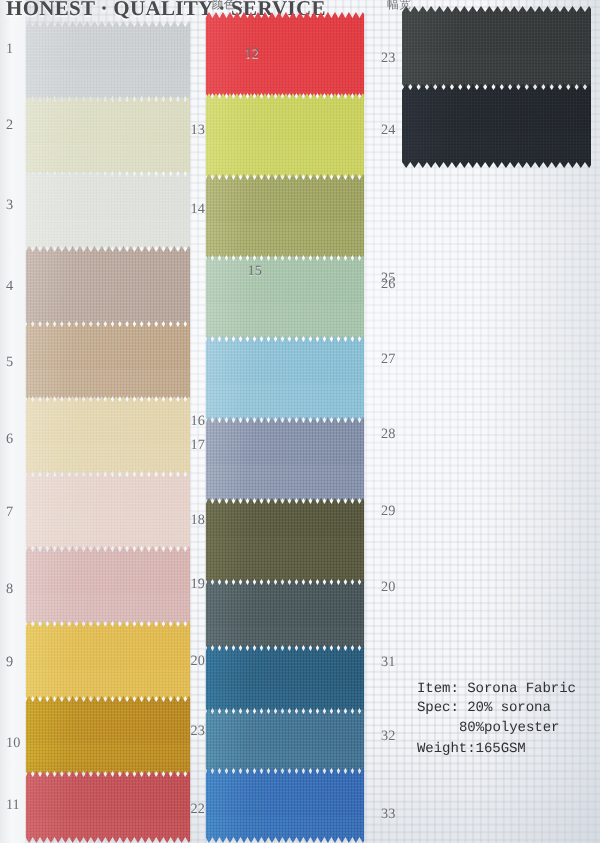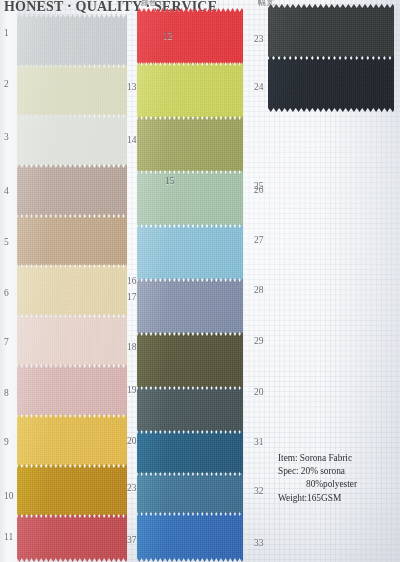--- a/index.html
+++ b/index.html
@@ -121,21 +121,21 @@
     text-shadow:0 1px 0 rgba(255,255,255,.55);
     pointer-events:none;white-space:nowrap;
   }
   .num.c1{left:4px;}
   .num.c2{left:127px;}
   .num.c3{left:254px;}
 
   
   #info{
     position:absolute;left:278px;top:452px;width:120px;
-    font-family:Liberation Serif, serif;
+    font-family:Liberation Mono, monospace;
     font-size:9.4px;line-height:13.2px;color:#2f3134;
     letter-spacing:-.05px;
   }
   #info .line{white-space:nowrap;}
   #info .indent{padding-left:28px;}
 </style>
 </head>
 <body>
 
 <div id="card">
@@ -192,21 +192,21 @@
       <div class="num c2" style="top: 31px; padding-left: 36px;">12</div>
       <div class="num c2" style="top: 82px;">13</div>
       <div class="num c2" style="top: 135px;">14</div>
       <div class="num c2" style="top: 176px; margin-left: 38px;">15</div>
       <div class="num c2" style="top: 238px; margin-top: 38px;">16</div>
       <div class="num c2" style="top: 292px;">17</div>
       <div class="num c2" style="top: 342px;">18</div>
       <div class="num c2" style="top: 385px;">19</div>
       <div class="num c2" style="top: 436px;">20</div>
       <div class="num c2" style="top: 483px;">23</div>
-      <div class="num c2" style="top: 535px;">37</div>
+      <div class="num c2" style="top: 535px;">22</div>
       <div class="num c3" style="top: 34px;">23</div>
       <div class="num c3" style="top: 82px;">24</div>
       <div class="num c3" style="top: 133px; margin-top: 48px;">25</div>
       <div class="num c3" style="top: 185px;">26</div>
       <div class="num c3" style="top: 235px;">27</div>
       <div class="num c3" style="top: 285px;">28</div>
       <div class="num c3" style="top: 336px;">29</div>
       <div class="num c3" style="top: 387px;">20</div>
       <div class="num c3" style="top: 437px;">31</div>
       <div class="num c3" style="top: 486px;">32</div>

